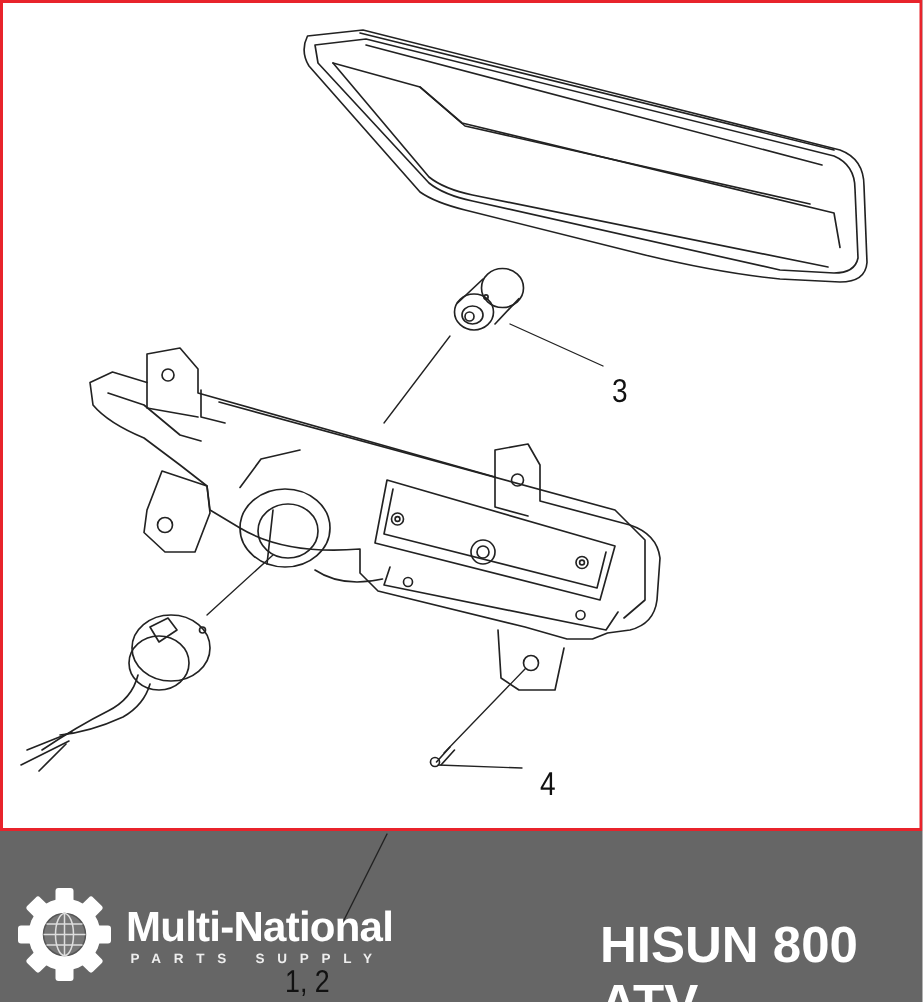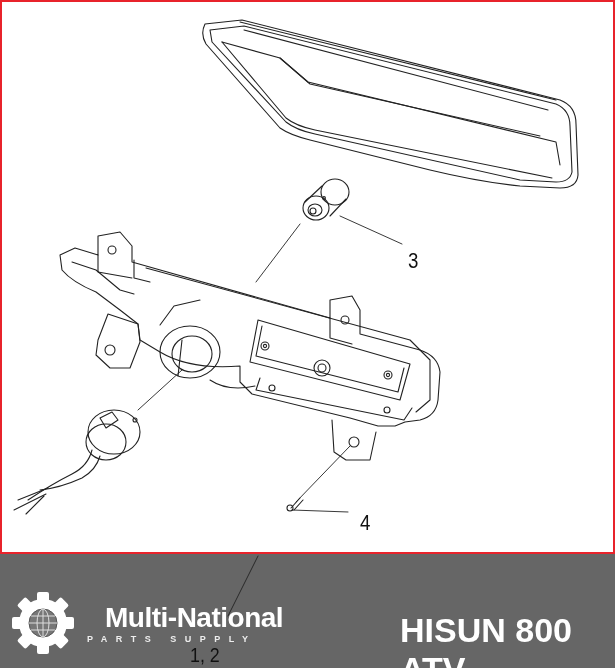--- a/index.html
+++ b/index.html
@@ -2,21 +2,21 @@
 <html><head>
 <meta charset="utf-8">
 <style>
   html, body { margin:0; padding:0; }
   body { width:615px; height:668px; background:#666666; position:relative; overflow:hidden; font-family:"Liberation Sans", sans-serif; }
   .panel { position:absolute; left:0; top:0; width:611px; height:550px; background:#ffffff; border:2px solid #e8232b; border-top-width:2px; }
   .diagram { position:absolute; left:0; top:0; width:615px; height:668px; }
   .callout { position:absolute; font-family:"Liberation Sans", sans-serif; font-size:22px; color:#111; transform:scaleX(0.85); transform-origin:left top; }
   .footer { position:absolute; left:0; top:554px; width:615px; height:114px; }
   .logo { position:absolute; left:10px; top:590px; width:66px; height:66px; }
-  .brand-name { position:absolute; left:84px; top:602px; font-size:28px; font-weight:bold; color:#ffffff; letter-spacing:-0.5px;margin-left:21px; }
+  .brand-name { position:absolute; left:84px; top:602px; font-size:28px; font-weight:bold; color:#ffffff; letter-spacing:-0.5px; }
   .brand-sub { position:absolute; left:87px; top:634px; font-size:9px; font-weight:bold; color:#eeeeee; letter-spacing:8.5px; }
   .model { position:absolute; left:400px; top:611px; font-size:34px; font-weight:bold; color:#ffffff; }
 </style>
 </head>
 <body>
 
 <div class="panel"></div>
 
 <svg class="diagram" viewBox="0 0 615 668" xmlns="http://www.w3.org/2000/svg" fill="none" stroke="#222" stroke-width="1.1" stroke-linejoin="round" stroke-linecap="round">
 

